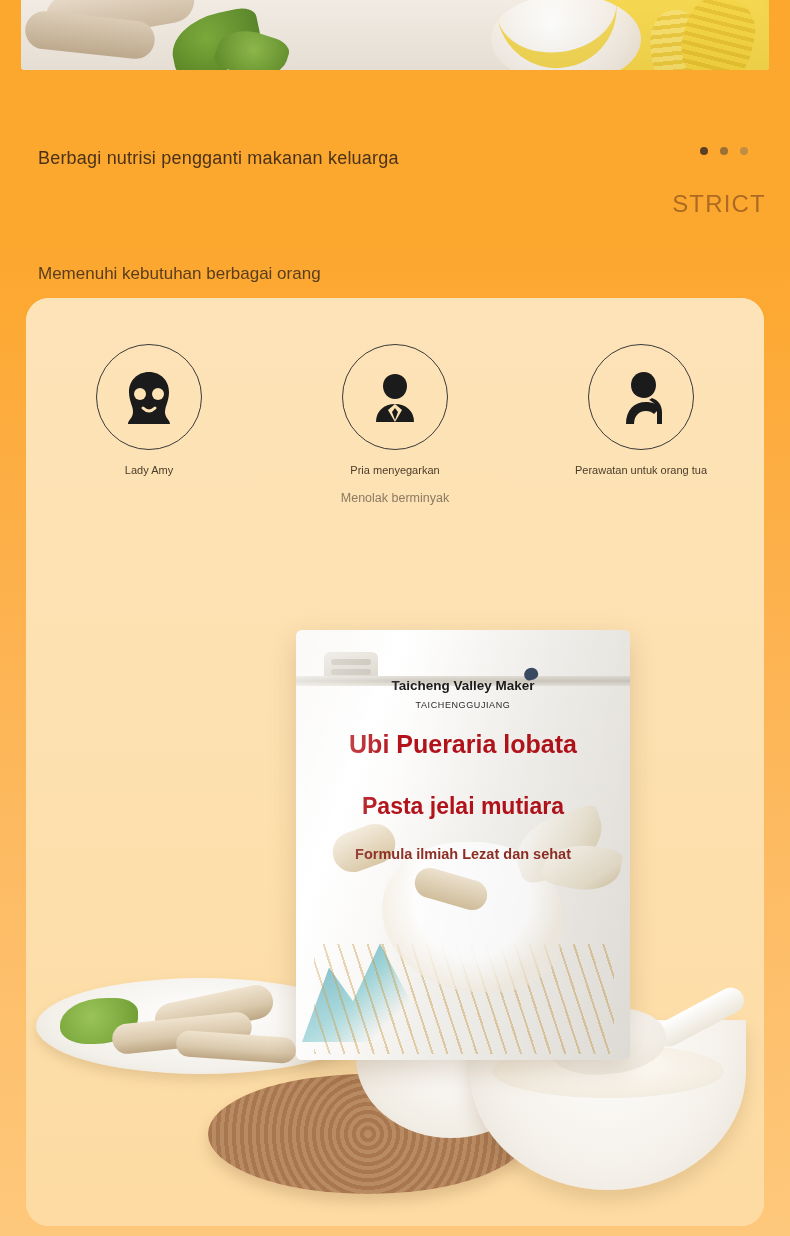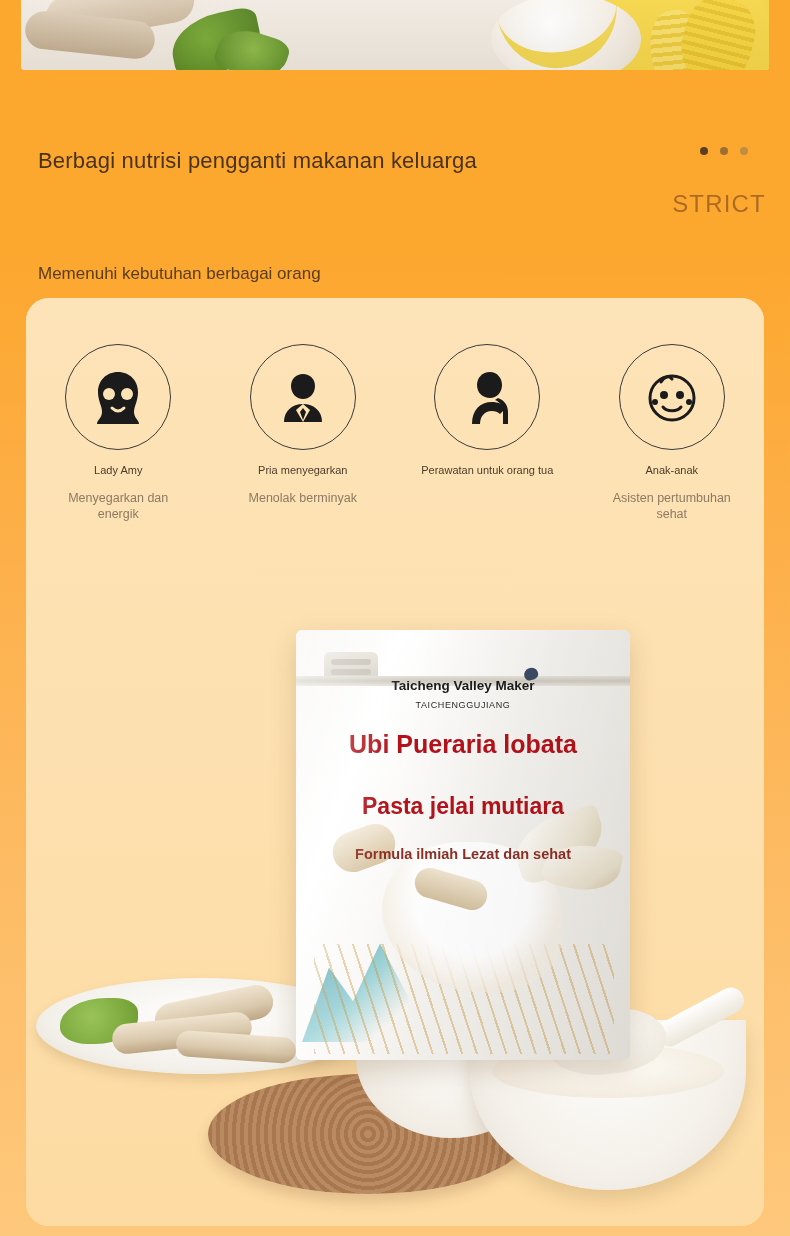--- a/index.html
+++ b/index.html
@@ -123,21 +123,21 @@
     position: absolute;
     inset: 0;
     background: linear-gradient(180deg, rgba(255,255,255,0.05) 0%, rgba(0,0,0,0.04) 100%);
   }
 
   
   .headline {
     position: absolute;
     left: 38px;
     top: 148px;
-    font-size: 22px;
+    font-size: 18px;
     color: #4a3219;
     font-weight: 400;
     letter-spacing: 0.2px;
     white-space: nowrap;
   }
   .subheadline {
     position: absolute;
     left: 38px;
     top: 224px;
     font-size: 17px;
@@ -523,21 +523,20 @@
       <div class="persona">
         <div class="persona-circle">
           <svg width="66" height="66" viewBox="0 0 66 66" aria-hidden="true">
             <path d="M33 8c-12 0-20 9-20 20 0 9 4 14 4 20 0 6-5 8-5 12h42c0-4-5-6-5-12 0-6 4-11 4-20 0-11-8-20-20-20z" fill="#1b1b1b"></path>
             <circle cx="24" cy="30" r="6" fill="#fde2b4"></circle>
             <circle cx="42" cy="30" r="6" fill="#fde2b4"></circle>
             <path d="M27 44c4 4 8 4 12 0" stroke="#fde2b4" stroke-width="3" fill="none" stroke-linecap="round"></path>
           </svg>
         </div>
         <div class="persona-title">Lady Amy</div>
-        <div class="persona-desc">Menyegarkan dan energik</div>
       </div>
 
       <div class="persona">
         <div class="persona-circle">
           <svg width="66" height="66" viewBox="0 0 66 66" aria-hidden="true">
             <path d="M33 10c-7 0-12 5-12 12s5 13 12 13 12-6 12-13-5-12-12-12z" fill="#1b1b1b"></path>
             <path d="M14 58c0-11 8-18 19-18s19 7 19 18H14z" fill="#1b1b1b"></path>
             <path d="M33 40l-7 6 7 12 7-12-7-6z" fill="#fde2b4"></path>
             <path d="M33 44l-3 4 3 8 3-8-3-4z" fill="#1b1b1b"></path>
           </svg>
@@ -550,35 +549,20 @@
         <div class="persona-circle">
           <svg width="66" height="66" viewBox="0 0 66 66" aria-hidden="true">
             <path d="M36 8c-8 0-13 6-13 13 0 8 6 13 13 13s12-6 12-13c0-7-5-13-12-13z" fill="#1b1b1b"></path>
             <path d="M18 60c0-14 8-22 20-22 6 0 11 2 14 6l-6 6c-2-2-5-3-8-3-8 0-12 6-12 13H18z" fill="#1b1b1b"></path>
             <path d="M44 34c6 2 10 7 10 14v12h-5V48c0-6-3-10-8-12l3-2z" fill="#1b1b1b"></path>
           </svg>
         </div>
         <div class="persona-title">Perawatan untuk orang tua</div>
       </div>
 
-      <div class="persona">
-        <div class="persona-circle">
-          <svg width="66" height="66" viewBox="0 0 66 66" aria-hidden="true">
-            <circle cx="33" cy="34" r="22" fill="none" stroke="#1b1b1b" stroke-width="3"></circle>
-            <path d="M22 18c3-5 8-7 11-3" stroke="#1b1b1b" stroke-width="3" fill="none" stroke-linecap="round"></path>
-            <circle cx="25" cy="31" r="4" fill="#1b1b1b"></circle>
-            <circle cx="41" cy="31" r="4" fill="#1b1b1b"></circle>
-            <path d="M24 43c4 5 14 5 18 0" stroke="#1b1b1b" stroke-width="3" fill="none" stroke-linecap="round"></path>
-            <circle cx="16" cy="38" r="3" fill="#1b1b1b"></circle>
-            <circle cx="50" cy="38" r="3" fill="#1b1b1b"></circle>
-          </svg>
-        </div>
-        <div class="persona-title">Anak-anak</div>
-        <div class="persona-desc">Asisten pertumbuhan sehat</div>
-      </div>
 
     </div>
 
     <div class="photo-area">
       <div class="plate"></div>
       <div class="lettuce"></div>
       <div class="yam-stick ys1"></div>
       <div class="yam-stick ys2"></div>
       <div class="yam-stick ys3"></div>
       <div class="mat"></div>

